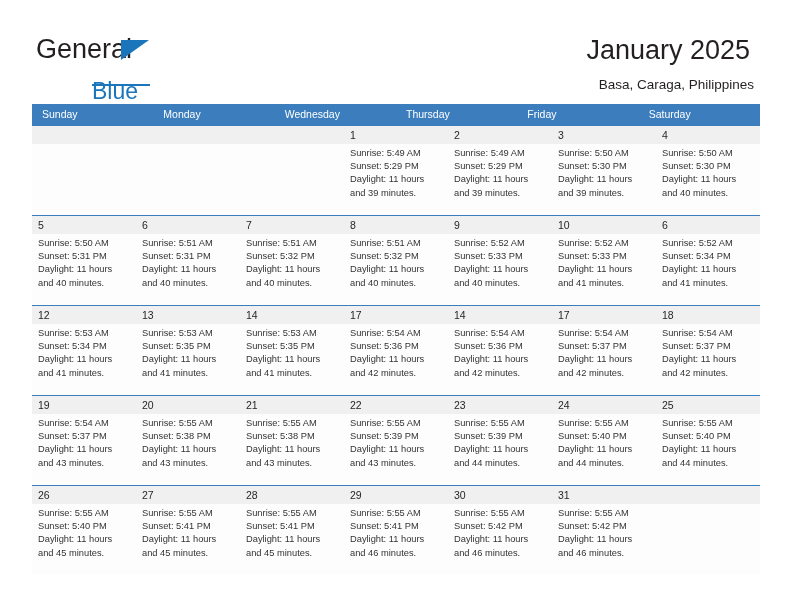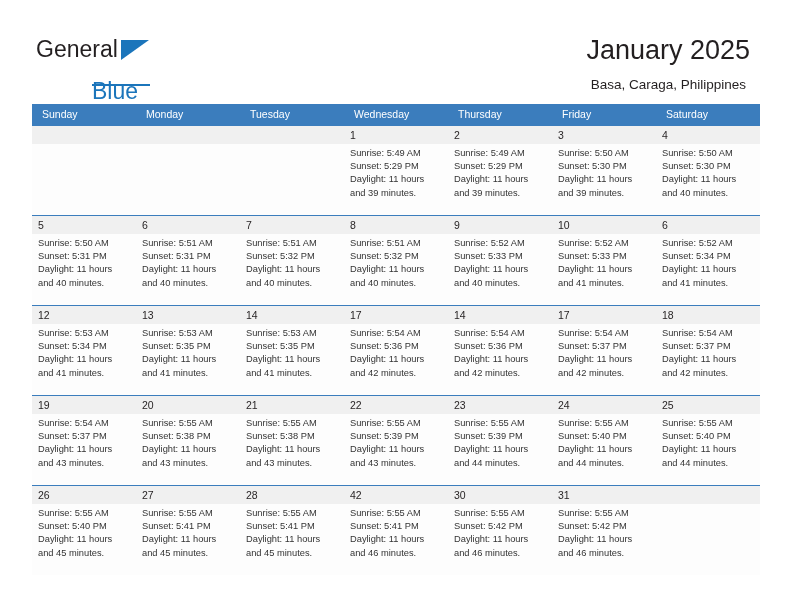--- a/index.html
+++ b/index.html
@@ -36,21 +36,21 @@
     left: 36px;
     top: 36px;
     width: 170px;
     height: 50px;
     user-select: none;
   }
   .brand-general {
     position: absolute;
     left: 0;
     top: 0;
-    font-size: 23px;
+    font-size: 27px;
     line-height: 26px;
     color: #231f20;
     letter-spacing: 0px;
     font-family: "Liberation Sans", sans-serif;
   }
   .brand-triangle {
     position: absolute;
     left: 85px;
     top: 4px;
     width: 0;
@@ -88,21 +88,21 @@
     line-height: 32px;
     color: #231f20;
     font-weight: normal;
     margin: 4px;
     white-space: nowrap;
   }
   .cal-subtitle {
     font-size: 13.5px;
     line-height: 18px;
     color: #231f20;
-    margin: 10px 8px 0 0;
+    margin: 10px 0 0 0;
     white-space: nowrap;
   }
 
   
   .calendar {
     position: absolute;
     left: 32px;
     top: 104px;
     width: 728px;
   }
@@ -185,21 +185,20 @@
       <p class="cal-subtitle">Basa, Caraga, Philippines</p>
     </div>
 
   </div>
 
   <div class="calendar">
 
     <div class="weekday-row">
       <div class="weekday-cell">Sunday</div>
       <div class="weekday-cell">Monday</div>
-      <div class="weekday-cell">Tuesday</div>
       <div class="weekday-cell">Wednesday</div>
       <div class="weekday-cell">Thursday</div>
       <div class="weekday-cell">Friday</div>
       <div class="weekday-cell">Saturday</div>
     </div>
 
     <div class="week-row">
       <div class="daynum-band">
         <div class="daynum-cell"></div>
         <div class="daynum-cell"></div>
@@ -421,21 +420,21 @@
           <span class="ln">and 44 minutes.</span>
         </div>
       </div>
     </div>
 
     <div class="week-row">
       <div class="daynum-band">
         <div class="daynum-cell">26</div>
         <div class="daynum-cell">27</div>
         <div class="daynum-cell">28</div>
-        <div class="daynum-cell">42</div>
+        <div class="daynum-cell">29</div>
         <div class="daynum-cell">30</div>
         <div class="daynum-cell">31</div>
         <div class="daynum-cell"></div>
       </div>
       <div class="detail-band">
         <div class="detail-cell">
           <span class="ln">Sunrise: 5:55 AM</span>
           <span class="ln">Sunset: 5:40 PM</span>
           <span class="ln">Daylight: 11 hours</span>
           <span class="ln">and 45 minutes.</span>

